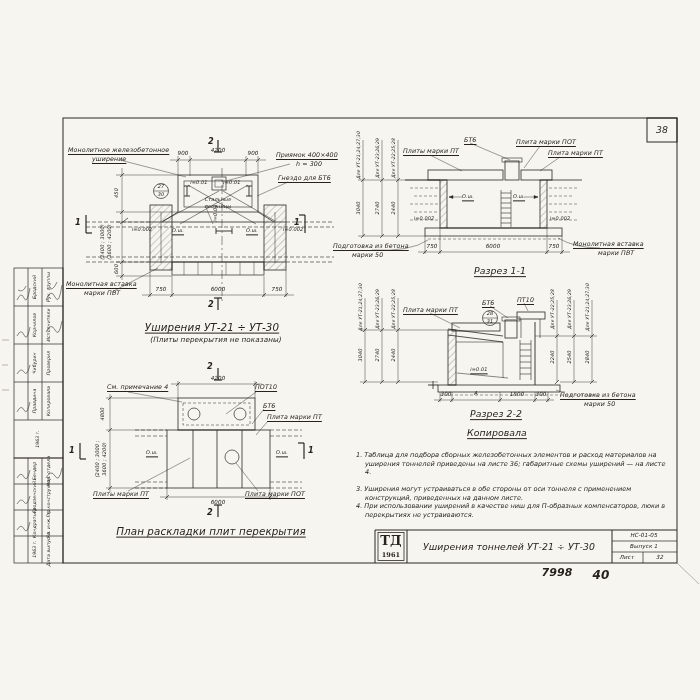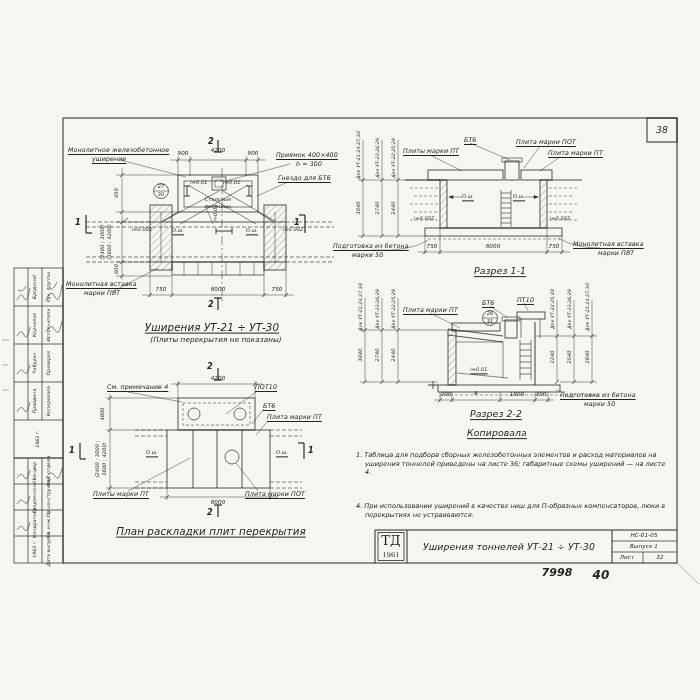--- a/index.html
+++ b/index.html
@@ -7,21 +7,21 @@
          font-family:"DejaVu Sans",sans-serif;color:#26231e;overflow:hidden;}
   svg{position:absolute;left:0;top:0;}
   .lb{position:absolute;font-style:italic;white-space:nowrap;font-size:6.3px;
       color:#26231e;letter-spacing:.1px;line-height:1.05;}
   .cc{transform:translate(-50%,-50%);}
   .rr{transform:translate(-50%,-50%) rotate(-90deg);}
   .un{text-decoration:underline;text-underline-offset:1.5px;}
   .s45{font-size:4.6px;} .s5{font-size:5px;} .s55{font-size:5.6px;}
   .s7{font-size:7.2px;} .s8{font-size:8.2px;} .s9{font-size:9.3px;} .s10{font-size:10.3px;}
   .bb{font-weight:bold;}
-  .logo{font-family:"DejaVu Serif",serif;font-weight:normal;font-style:normal;}
+  .logo{font-family:"DejaVu Serif",serif;font-weight:bold;font-style:normal;}
   .note{position:absolute;font-style:italic;font-size:6.55px;line-height:1.32;
         color:#26231e;width:306px;text-indent:-9px;padding-left:9px;}
   .hand{font-family:"DejaVu Sans",sans-serif;font-style:italic;font-weight:bold;}
 </style>
 </head>
 <body>
 
 <div id="sheet">
 
 <svg width="700" height="700" viewBox="0 0 700 700">
@@ -476,20 +476,21 @@
 <div class="lb s5 cc un" style="left:152px;top:453px">О.ш.</div>
 <div class="lb s5 cc un" style="left:282px;top:453px">О.ш.</div>
 <div class="lb s8 bb cc" style="left:210px;top:366px">2</div>
 <div class="lb s8 bb cc" style="left:210px;top:512px">2</div>
 <div class="lb s8 bb cc" style="left:72px;top:450px">1</div>
 <div class="lb s8 bb cc" style="left:311px;top:450px">1</div>
 <div class="lb s10 un cc" style="left:211px;top:531px">План раскладки плит перекрытия</div>
 
 <div class="lb s9 un cc" style="left:497px;top:433px">Копировала</div>
 <div class="note" style="left:356px;top:451px">1. Таблица для подбора сборных железобетонных элементов и расход материалов на уширения тоннелей приведены на листе 36; габаритные схемы уширений — на листе 4.</div>
+<div class="note" style="left:356px;top:485px">3. Уширения могут устраиваться в обе стороны от оси тоннеля с применением конструкций, приведенных на данном листе.</div>
 <div class="note" style="left:356px;top:502px">4. При использовании уширений в качестве ниш для П-образных компенсаторов, люки в перекрытиях не устраиваются.</div>
 
 <div class="lb logo cc" style="left:391px;top:541px;font-size:13px">ТД</div>
 <div class="lb logo cc" style="left:391px;top:555px;font-size:6.5px">1961</div>
 <div class="lb s9 cc" style="left:509px;top:547px">Уширения тоннелей УТ-21 ÷ УТ-30</div>
 <div class="lb s55 cc" style="left:644px;top:536px">НС-01-05</div>
 <div class="lb s55 cc" style="left:644px;top:547px">Выпуск 1</div>
 <div class="lb s55 cc" style="left:627px;top:558px">Лист</div>
 <div class="lb s55 cc" style="left:660px;top:558px">32</div>
 <div class="lb s9 cc" style="left:662px;top:130px">38</div>

